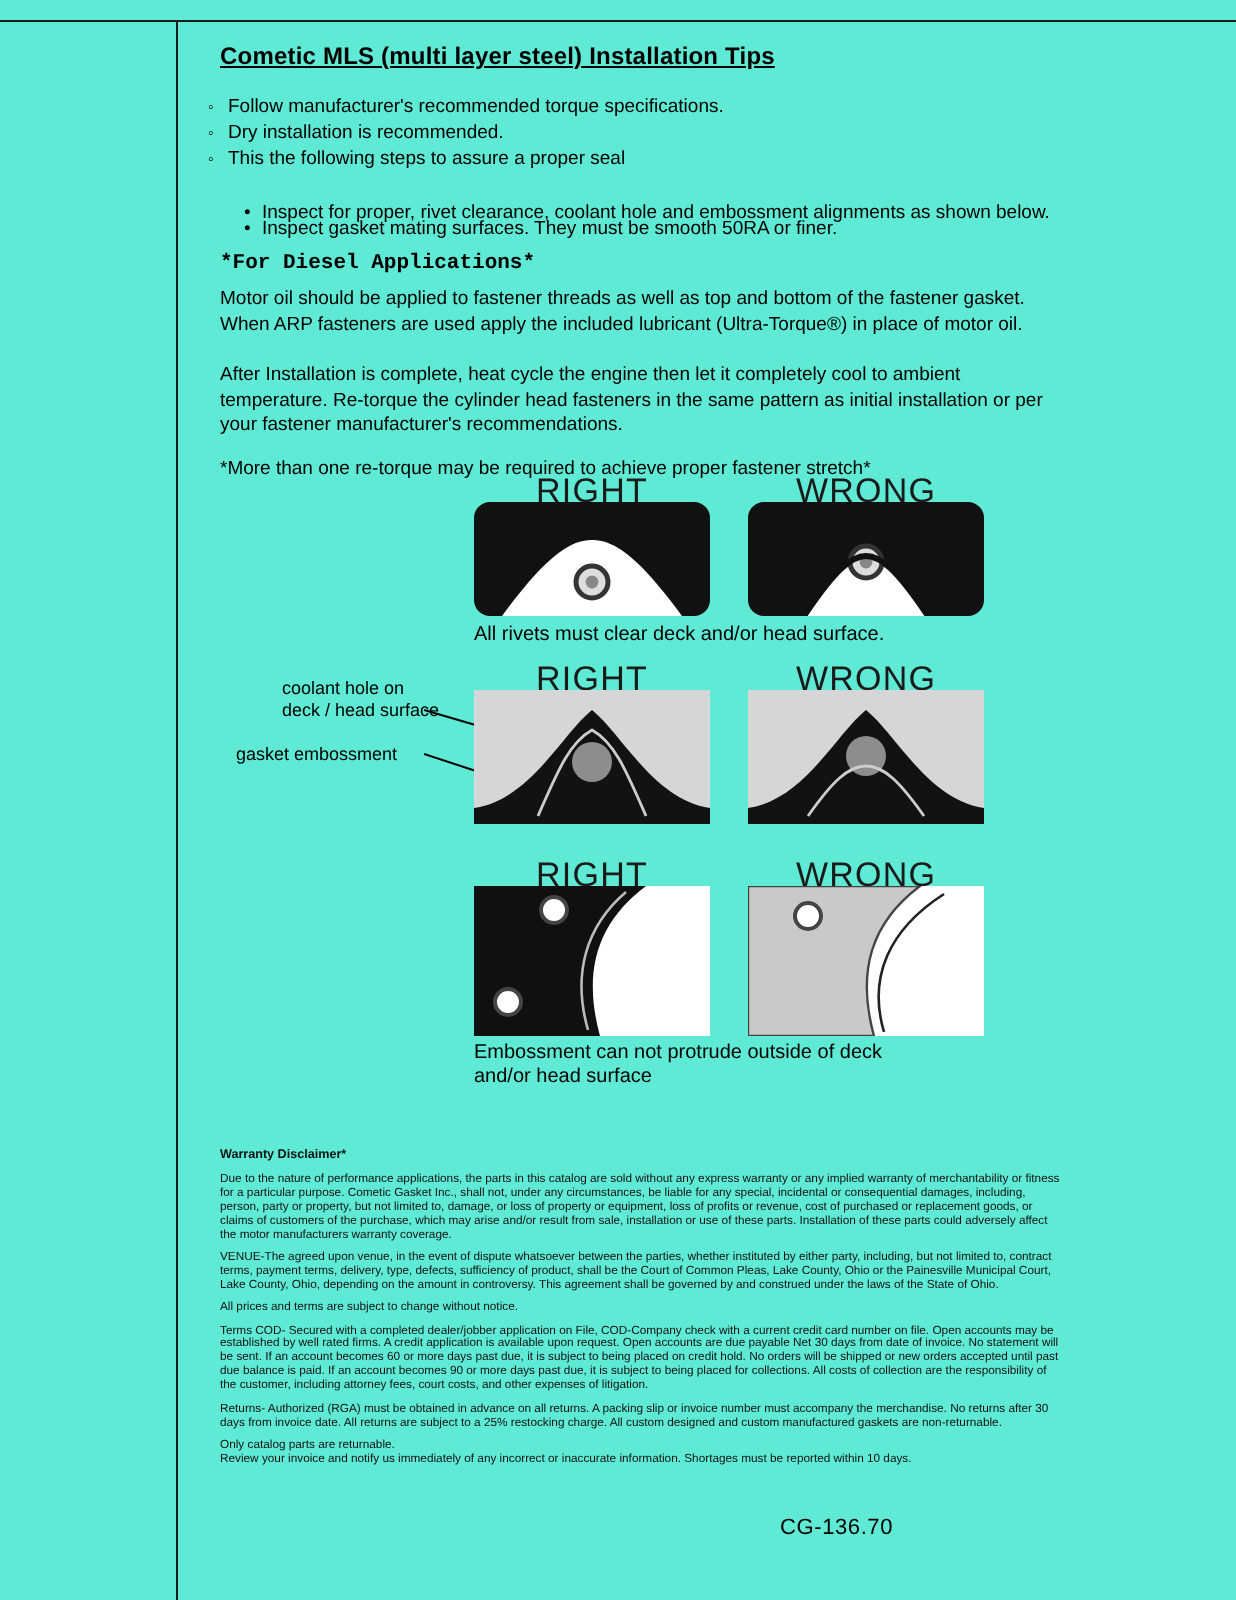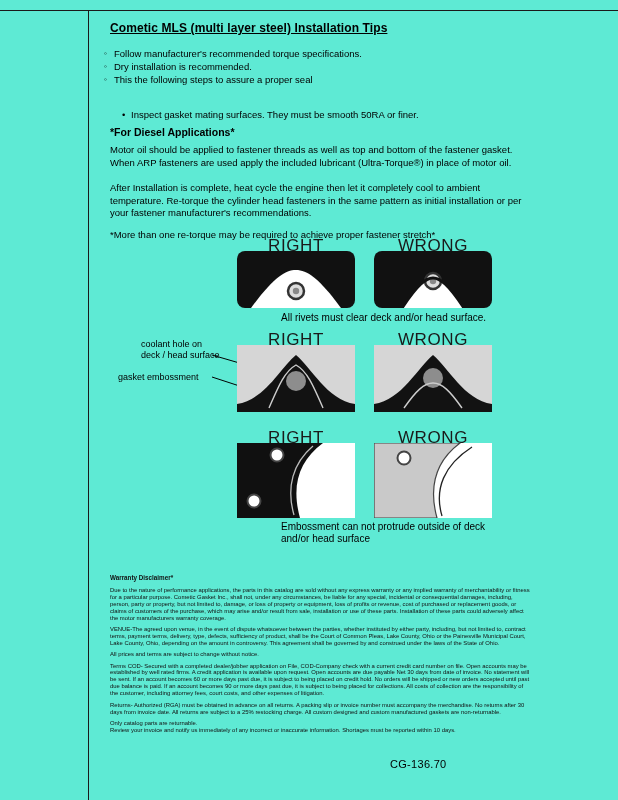--- a/index.html
+++ b/index.html
@@ -4,25 +4,25 @@
 <style>
   html,body{margin:0;padding:0;background:#9a9a9a;}
   .page{position:relative;width:618px;height:800px;background:#5eead4;font-family:"Liberation Sans",sans-serif;color:#000;overflow:hidden;margin:0 auto;}
   .border-top{position:absolute;top:10px;left:0;width:618px;height:1px;background:#1a1a1a;}
   .border-left{position:absolute;top:10px;left:88px;width:1px;height:790px;background:#1a1a1a;}
   .title{position:absolute;left:110px;top:21px;margin:0;font-size:12px;font-weight:bold;text-decoration:underline;letter-spacing:0.1px;}
   .bullet{position:absolute;left:104px;font-size:9.5px;white-space:nowrap;}
   .bullet .marker{display:inline-block;width:10px;font-size:8px;vertical-align:top;padding-top:1px;}
   .subbullet{position:absolute;left:122px;font-size:9.5px;white-space:nowrap;}
   .subbullet .marker{display:inline-block;width:9px;}
-  .heading{position:absolute;left:110px;margin:0;font-size:10.5px;font-weight:bold;}
+  .heading{position:absolute;left:110px;margin:0;font-size:10.5px;font-weight:bold;font-family:Liberation Mono, monospace;}
   .para{position:absolute;left:110px;width:414px;font-size:9.5px;line-height:12.5px;}
   .figlabel{position:absolute;width:118px;text-align:center;font-size:17px;color:#1a1a1a;letter-spacing:0.6px;}
   .figimg{position:absolute;width:118px;line-height:0;}
-  .figcaption{position:absolute;left:237px;font-size:10px;margin-left:44px;}
+  .figcaption{position:absolute;left:237px;font-size:10px;}
   .annot{position:absolute;font-size:9px;white-space:nowrap;}
   .annotlines{position:absolute;left:212px;top:350px;line-height:0;}
   .disclaimer{position:absolute;left:110px;top:575px;width:420px;font-size:5.9px;line-height:6.9px;color:#111;}
   .disclaimer h2{margin:0 0 5px 0;font-size:6.3px;font-weight:bold;}
   .disclaimer p{margin:0 0 4.5px 0;}
   .footer-code{position:absolute;left:390px;top:758px;font-size:11px;letter-spacing:0.3px;}
 </style>
 </head>
 <body>
 
@@ -36,20 +36,23 @@
     <span class="marker">◦</span><span>Follow manufacturer's recommended torque specifications.</span>
   </div>
   <div class="bullet" style="top:61px;">
     <span class="marker">◦</span><span>Dry installation is recommended.</span>
   </div>
   <div class="bullet" style="top:74px;">
     <span class="marker">◦</span><span>This the following steps to assure a proper seal</span>
   </div>
   <div class="subbullet" style="top:88px;margin-top:21px;">
     <span class="marker">•</span><span>Inspect gasket mating surfaces.  They must be smooth 50RA or finer.</span>
+  </div>
+  <div class="subbullet" style="top:101px;">
+    <span class="marker">•</span><span>Inspect for proper, rivet clearance, coolant hole and embossment alignments as shown below.</span>
   </div>
 
   <h2 class="heading" style="top:126px;">*For Diesel Applications*</h2>
   <div class="para" style="top:144px;">Motor oil should be applied to fastener threads as well as top and bottom of the fastener gasket. When ARP fasteners are used apply the included lubricant (Ultra-Torque®) in place of motor oil.</div>
   <div class="para" style="top:229px;">*More than one re-torque may be required to achieve proper fastener stretch*</div>
   <div class="para" style="top:182px;">After Installation is complete, heat cycle the engine then let it completely cool to ambient temperature. Re-torque the cylinder head fasteners in the same pattern as initial installation or per your fastener manufacturer's recommendations.</div>
 
   <div class="figlabel" style="left:237px;top:236px;">RIGHT</div>
   <div class="figlabel" style="left:374px;top:236px;">WRONG</div>
   <div class="figimg" style="left:237px;top:251px;">

